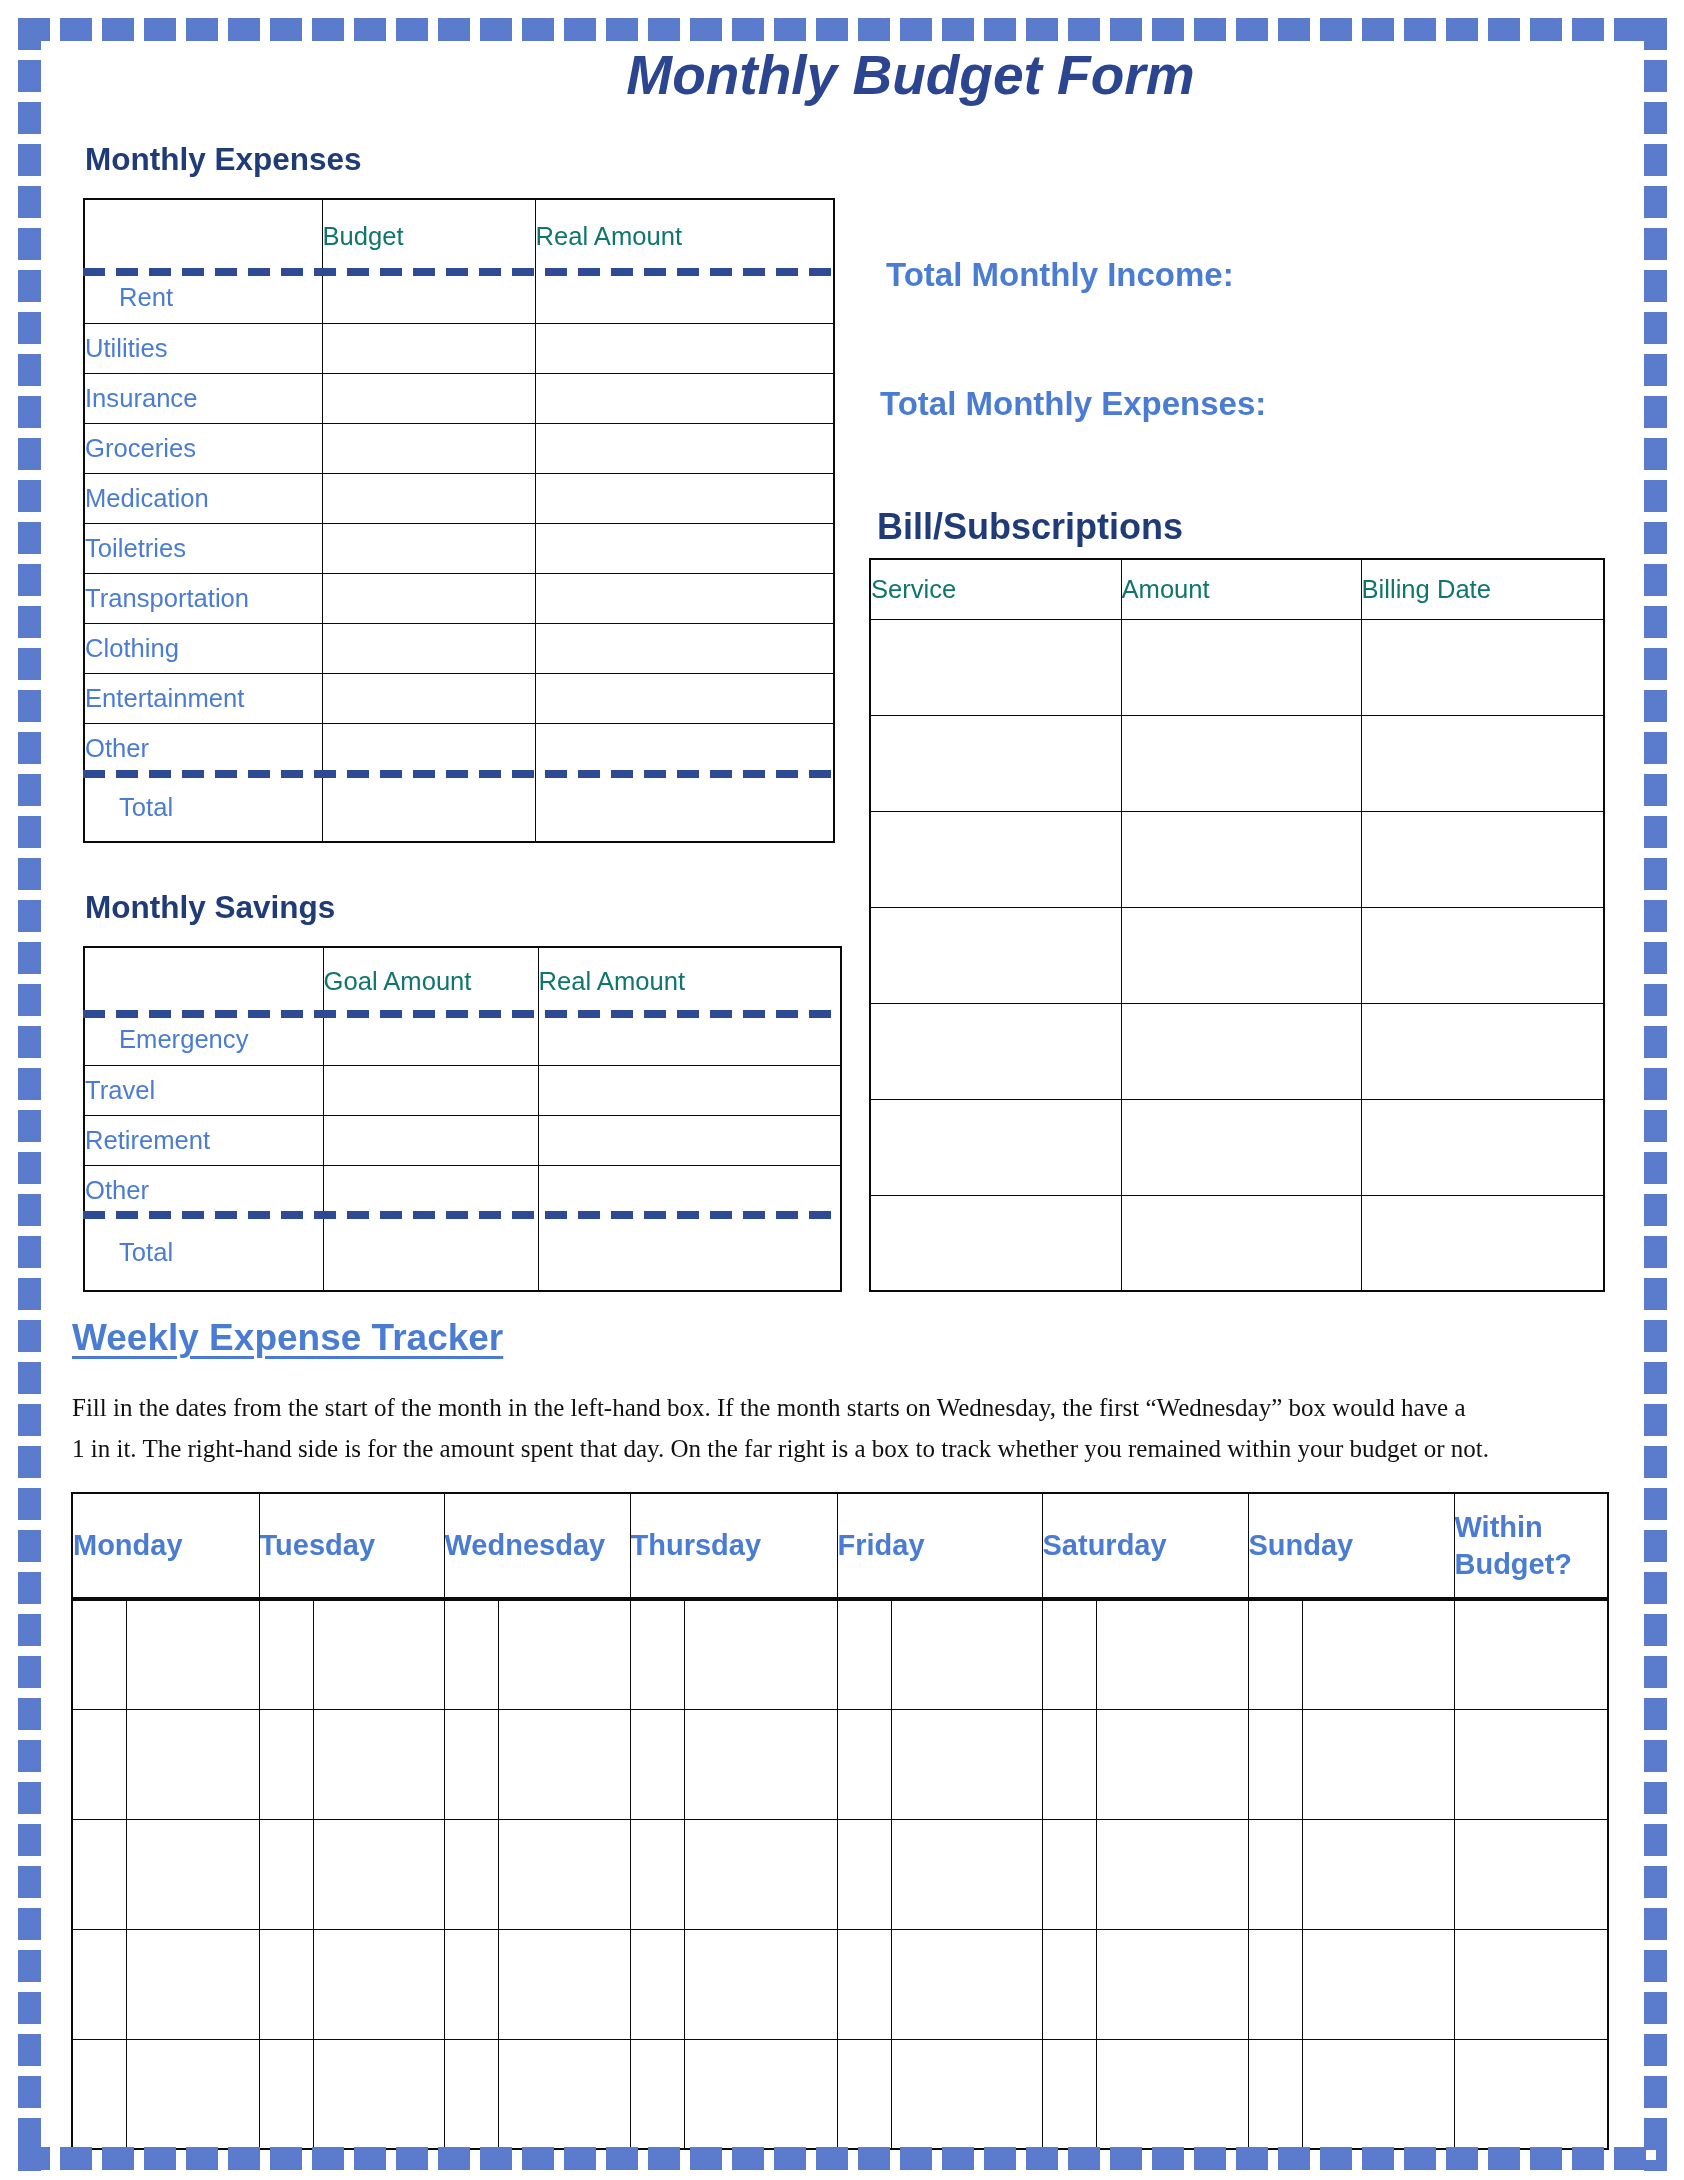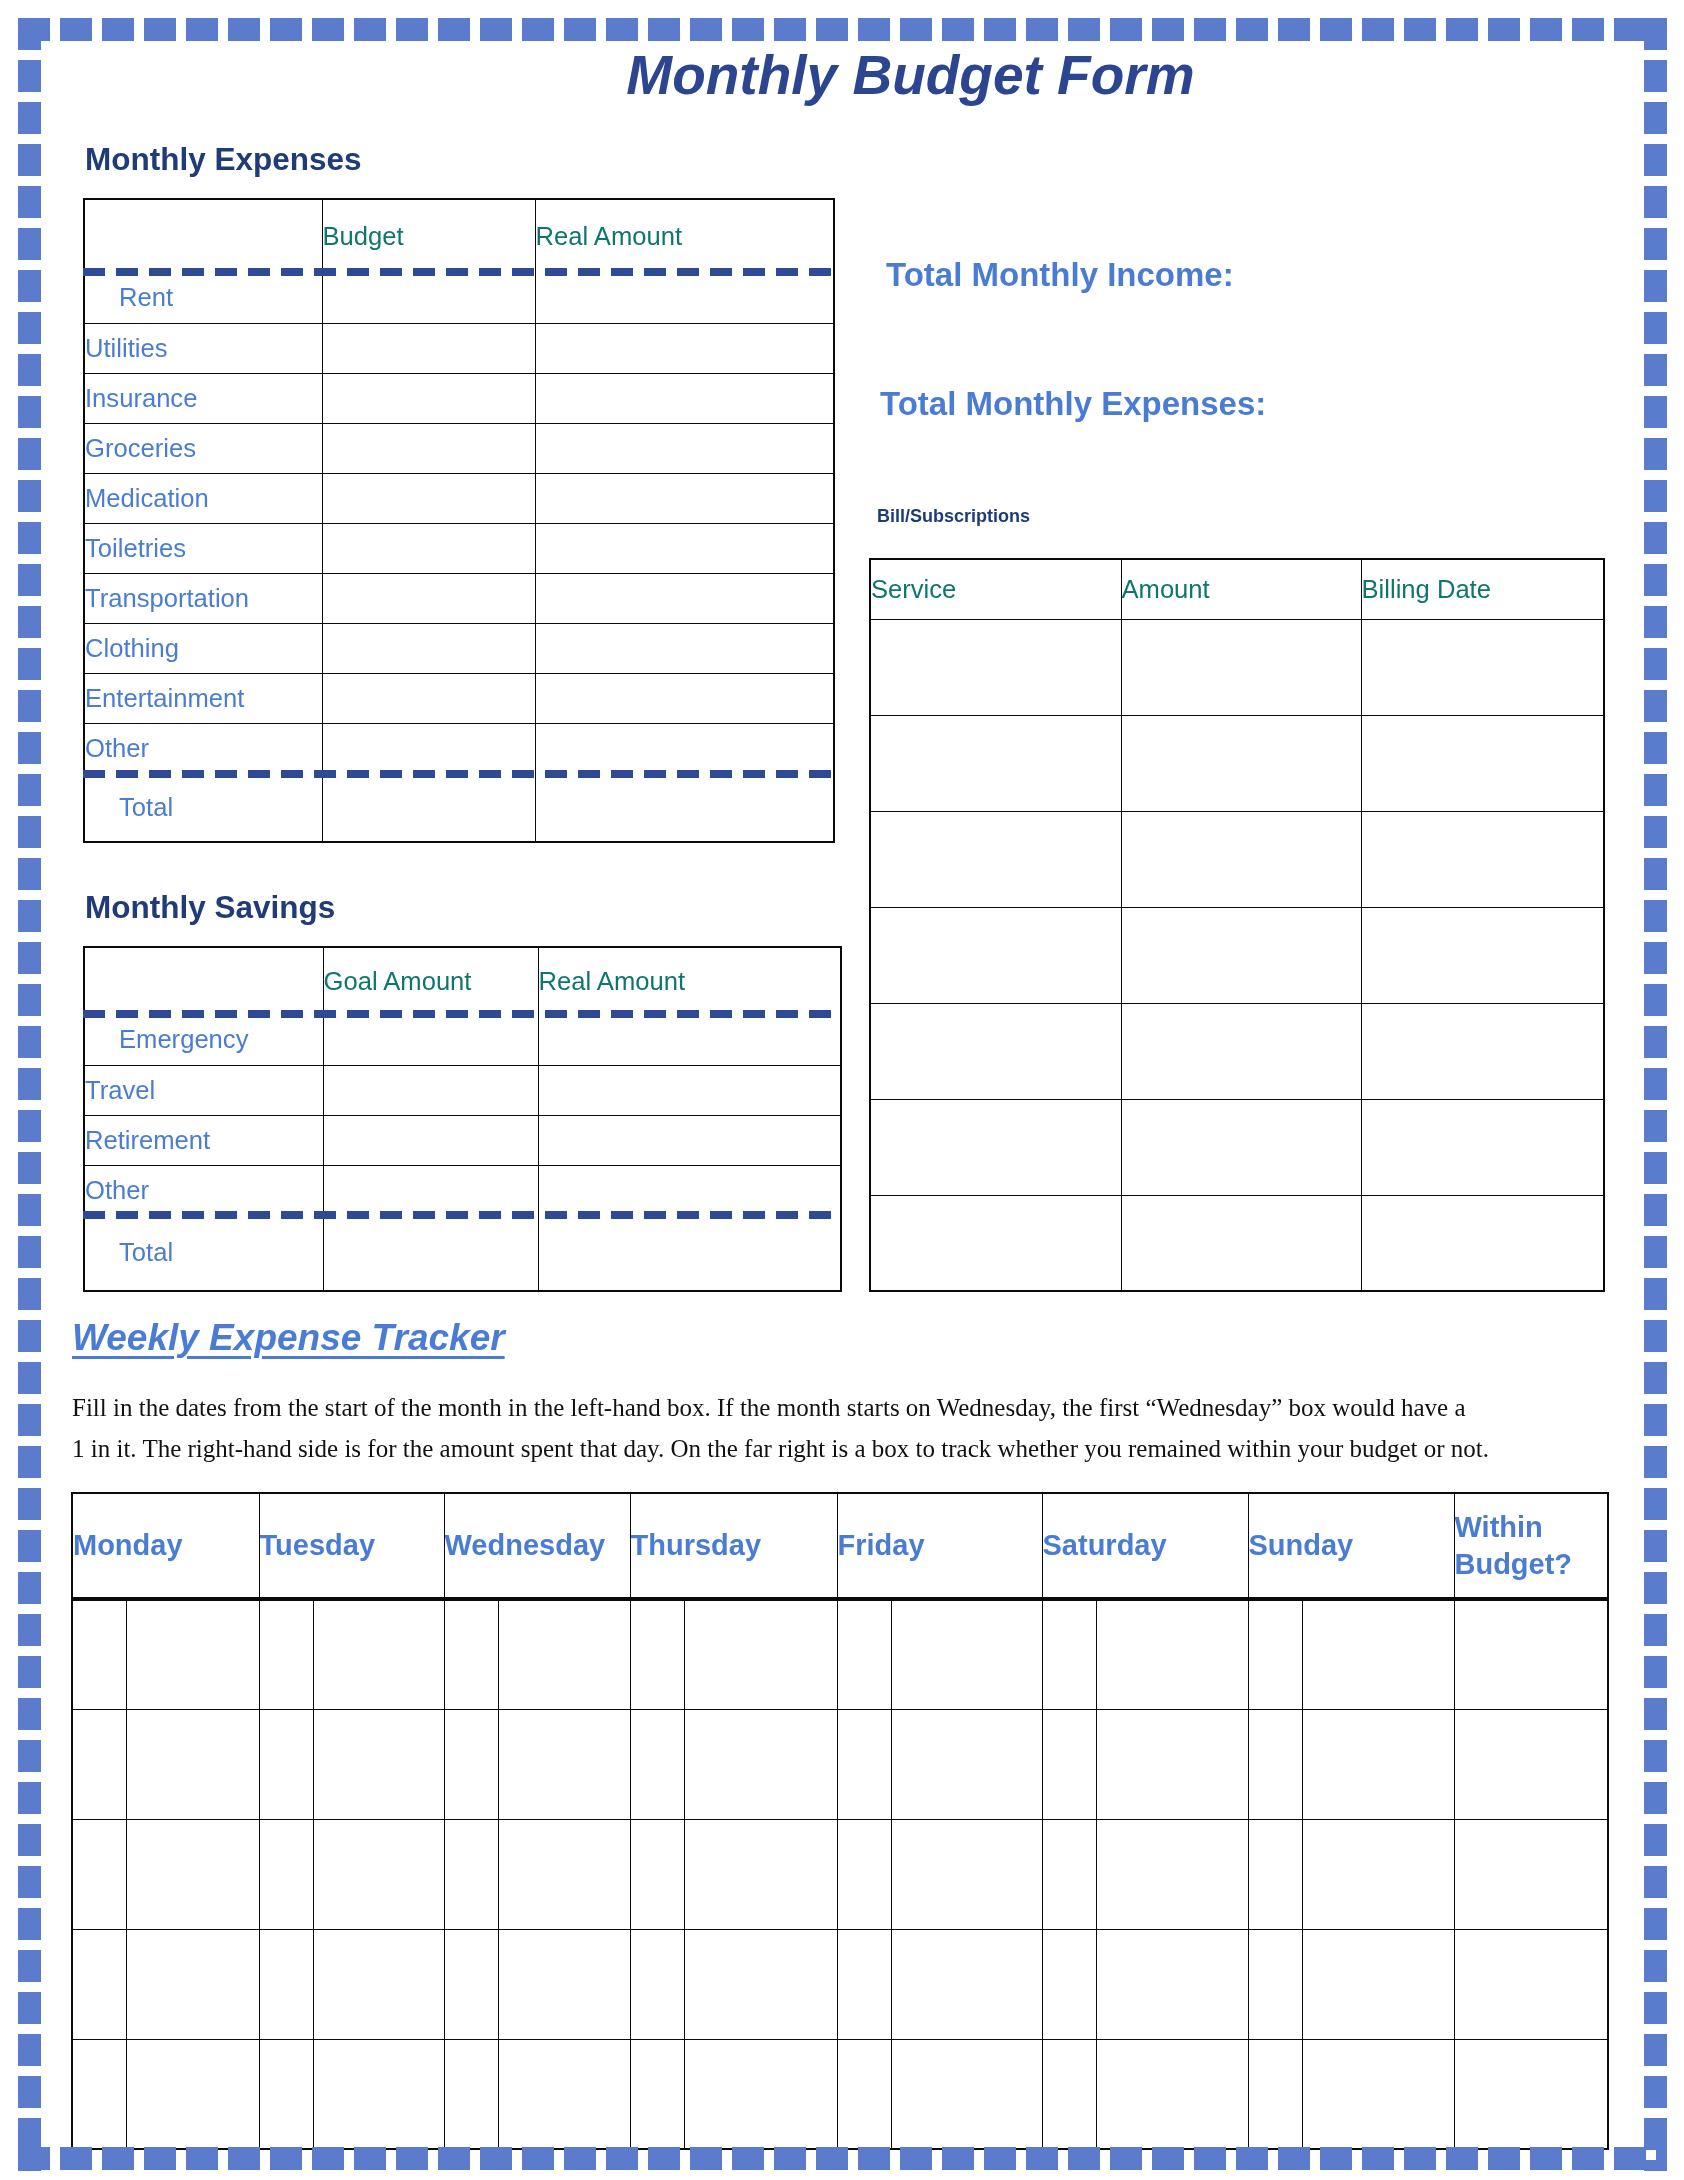--- a/index.html
+++ b/index.html
@@ -18,27 +18,27 @@
   .b-right{right:18px;}
 
   
   .title{
     position:absolute;top:43px;left:0;right:0;padding-left:136px;margin:0;
     text-align:center;font-size:55px;font-weight:bold;font-style:italic;color:#2b4590;letter-spacing:0px;
   }
   .sec{position:absolute;margin:0;font-weight:bold;color:#1f3c78;}
   .sec-expenses{left:85px;top:141px;font-size:31.5px;}
   .sec-savings{left:85px;top:889px;font-size:31.5px;}
-  .sec-bills{left:877px;top:506px;font-size:18px;}
+  .sec-bills{left:877px;top:506px;font-size:36px;}
   .sum-label{position:absolute;margin:0;font-weight:bold;color:#4a7cd4;font-size:33px;}
   .sum-income{left:886px;top:256px;}
   .sum-expenses{left:880px;top:385px;}
   .tracker-h{
     position:absolute;left:72px;top:1317px;margin:0;font-size:37px;font-weight:bold;color:#4a7cd4;
-    text-decoration:underline;text-decoration-thickness:3.4px;text-underline-offset:6px;font-style:italic;
+    text-decoration:underline;text-decoration-thickness:3.4px;text-underline-offset:6px;
   }
   .instructions{
     position:absolute;left:72px;top:1388px;width:1516px;margin:0;
     font-family:"Liberation Serif","DejaVu Serif",serif;font-size:25px;line-height:1.62;color:#111;
     white-space:pre-line;
   }
 
   
   .tblwrap{position:absolute;}
   table.doc{border-collapse:collapse;table-layout:fixed;width:100%;height:100%;border:2.6px solid #0a0a0a;}

